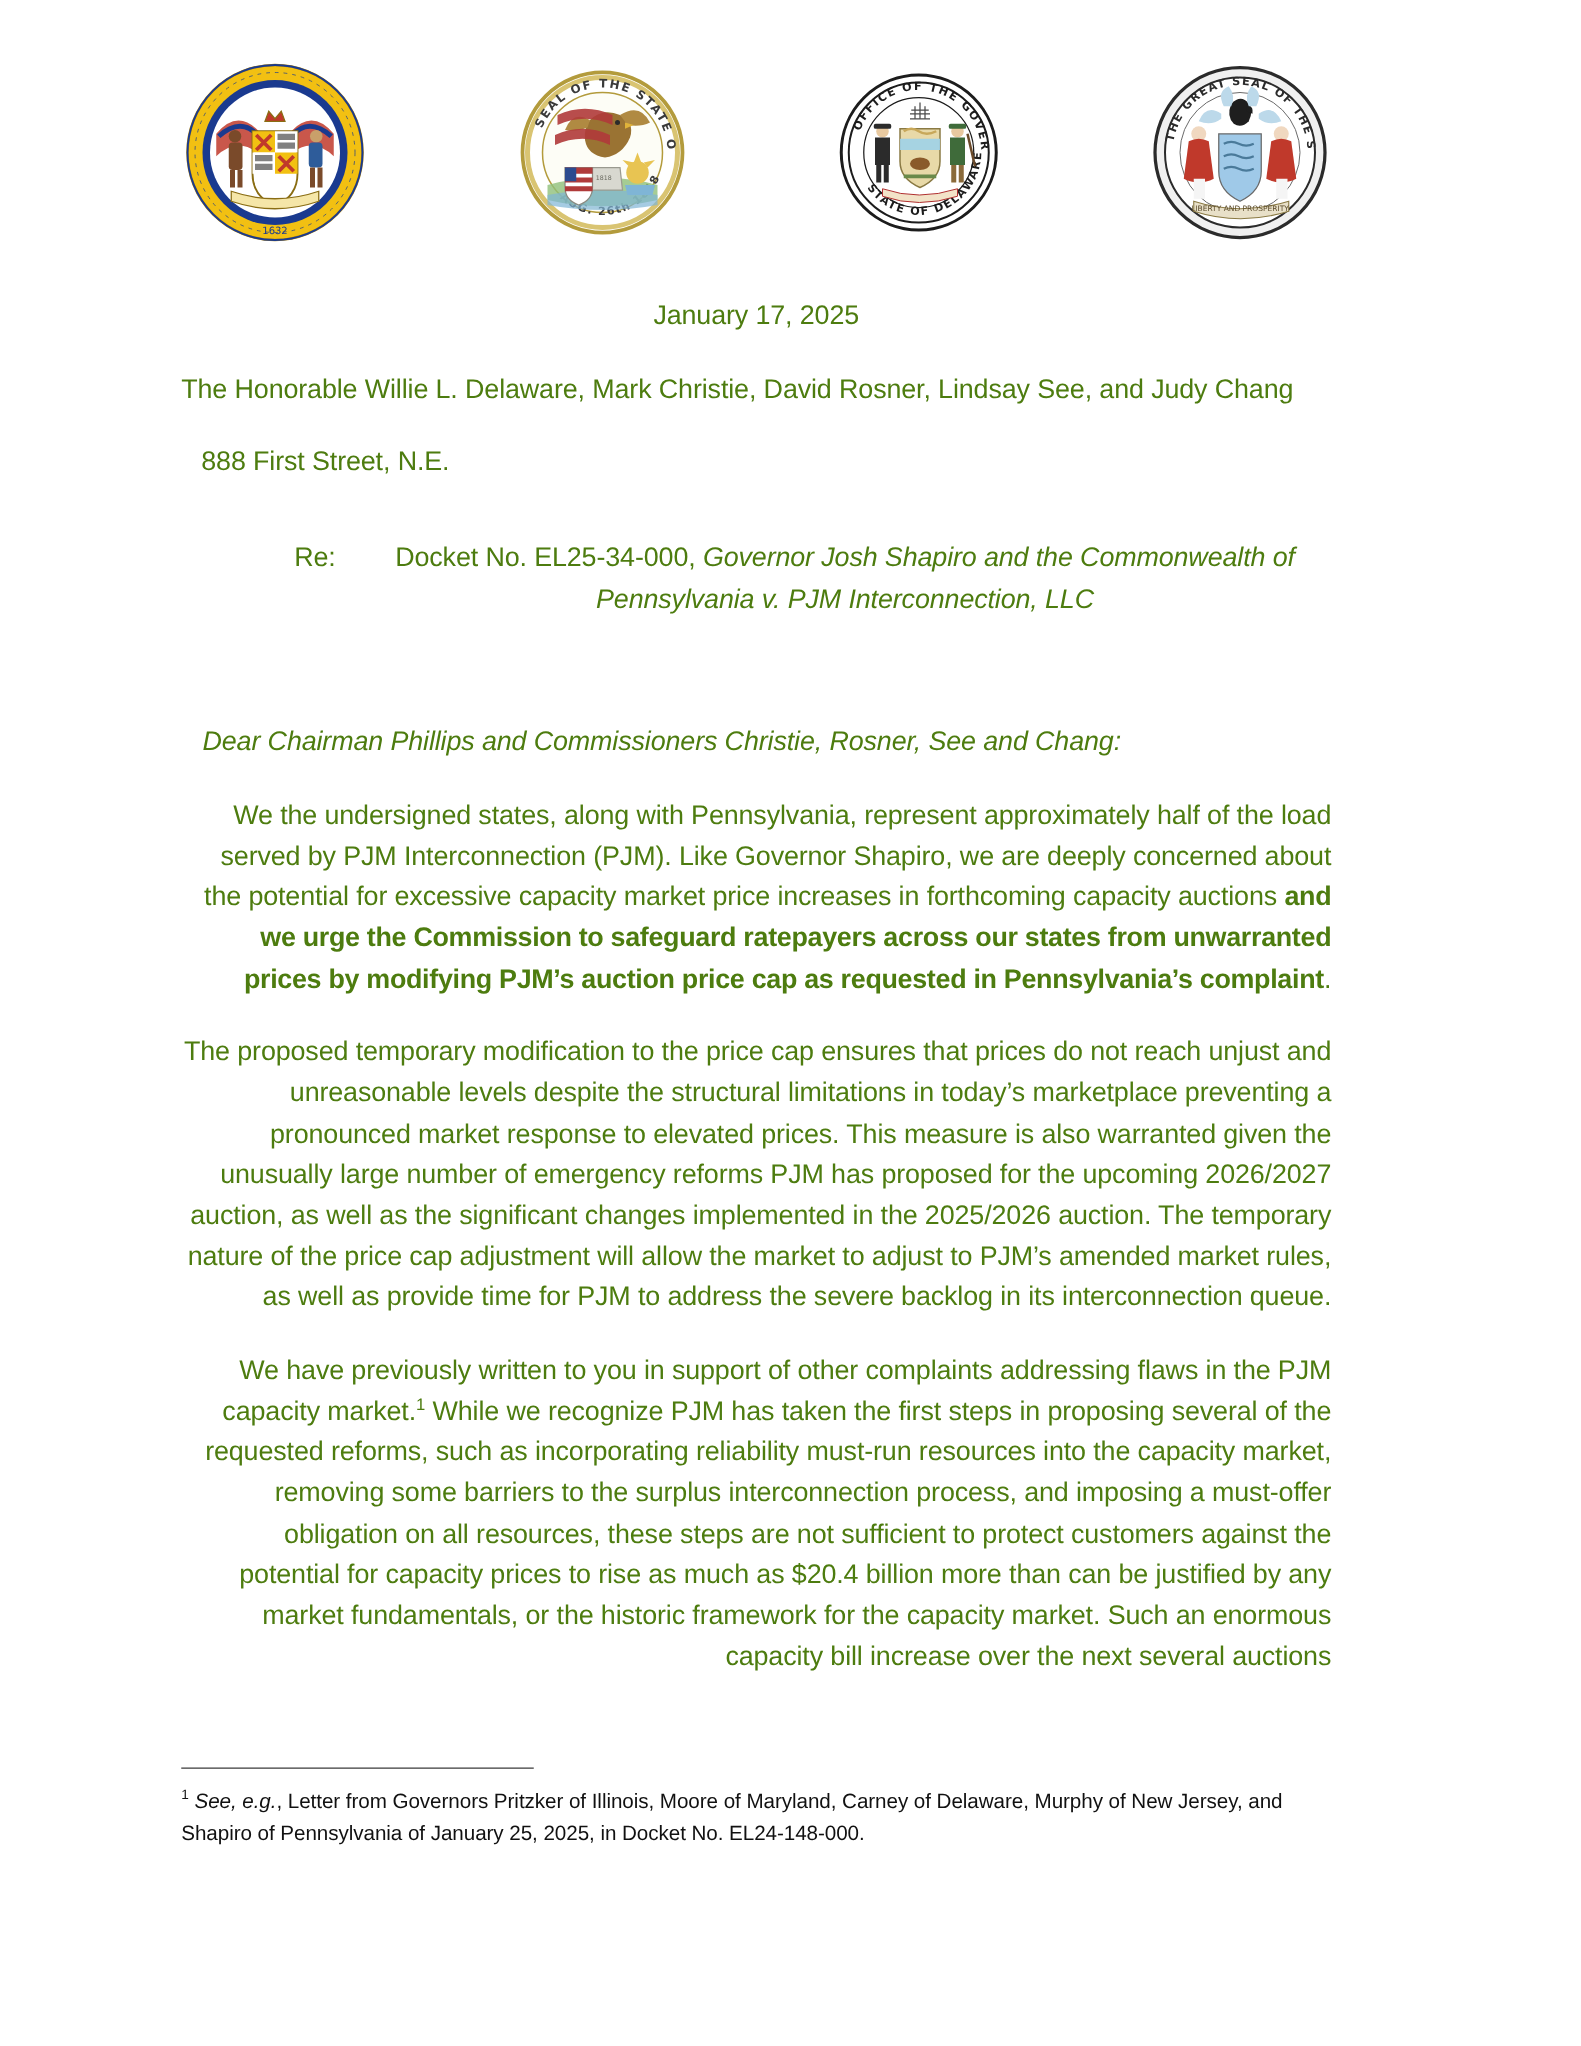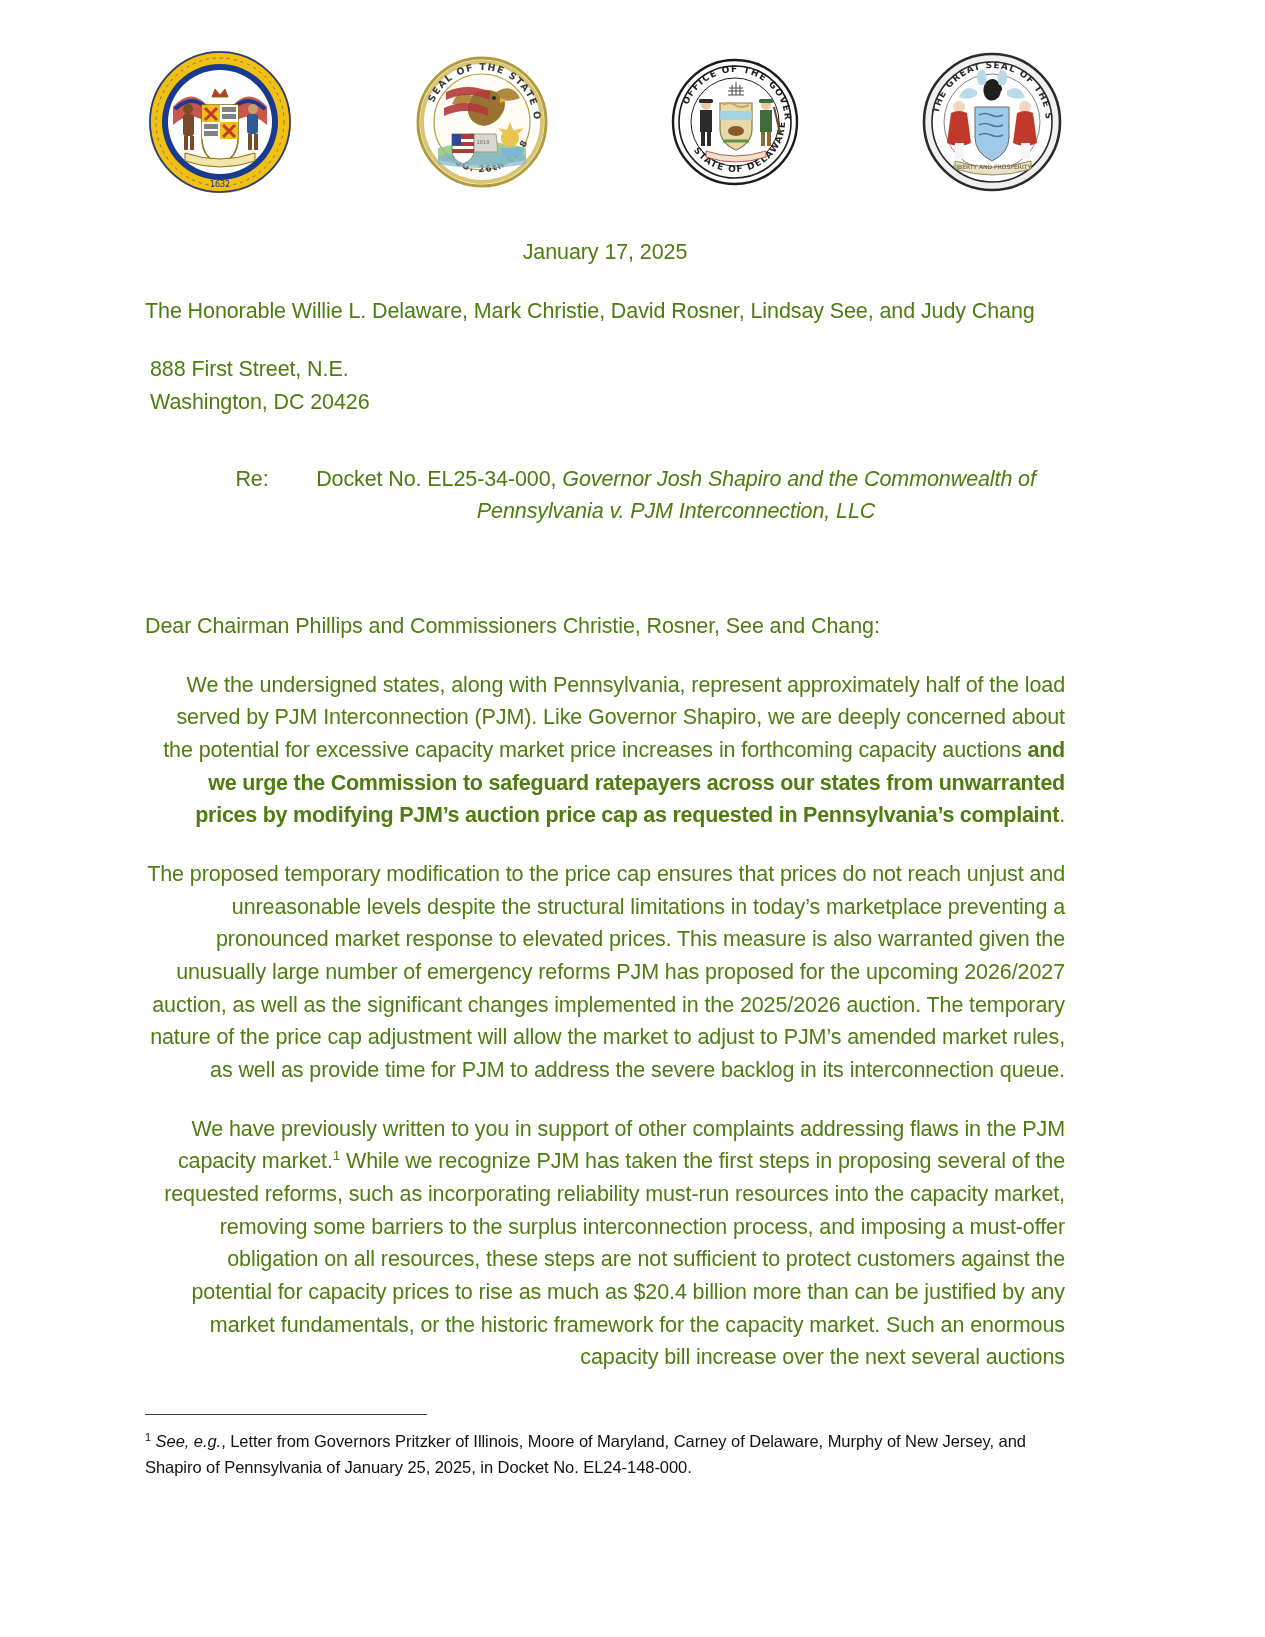--- a/index.html
+++ b/index.html
@@ -49,40 +49,41 @@
     color: #4d7c0f;
   }
   .date {
     text-align: center;
     margin: 0 0 26px 0;
   }
   .addressee {
     margin: 0 0 26px 0;
   }
   .addr-block {
-    margin: 0 0 26px 5px;
+    margin: 0 0 26px 16px;
   }
   .addr-block div { white-space: pre; }
 
   .re-block {
     margin: 44px 0 0 0;
     display: flex;
     padding-left: 72px;
     text-align: center;
   }
   .re-label {
     flex: 0 0 70px;
   }
   .re-text {
     flex: 1 1 auto;
   }
   .re-text i { font-style: italic; }
 
   .salutation {
-    margin: 82px 0 0 0;
+    margin: 82px 0 0 17px;
+    font-style: italic;
   }
   p.body-para {
     margin: 26px 0 0 0;
     text-align: right;
   }
   p.body-para b { font-weight: 700; letter-spacing: -0.25px; }
   sup.fn-ref {
     font-size: 0.62em;
     vertical-align: super;
     line-height: 0;
@@ -306,21 +307,20 @@
   </div>
 
   <div class="letter">
 
     <div class="date">January 17, 2025</div>
 
     <div class="addressee">The Honorable Willie L. Delaware, Mark Christie, David Rosner, Lindsay See, and Judy Chang</div>
 
     <div class="addr-block">
       <div>888 First Street, N.E.</div>
-      <div>Washington, DC 20426</div>
     </div>
 
     <div class="re-block">
       <div class="re-label">Re:</div>
       <div class="re-text"><span>Docket No. EL25-34-000, </span><i>Governor Josh Shapiro and the Commonwealth of Pennsylvania v. PJM Interconnection, LLC</i></div>
     </div>
 
     <div class="salutation">Dear Chairman Phillips and Commissioners Christie, Rosner, See and Chang:</div>
 
     <p class="body-para">

